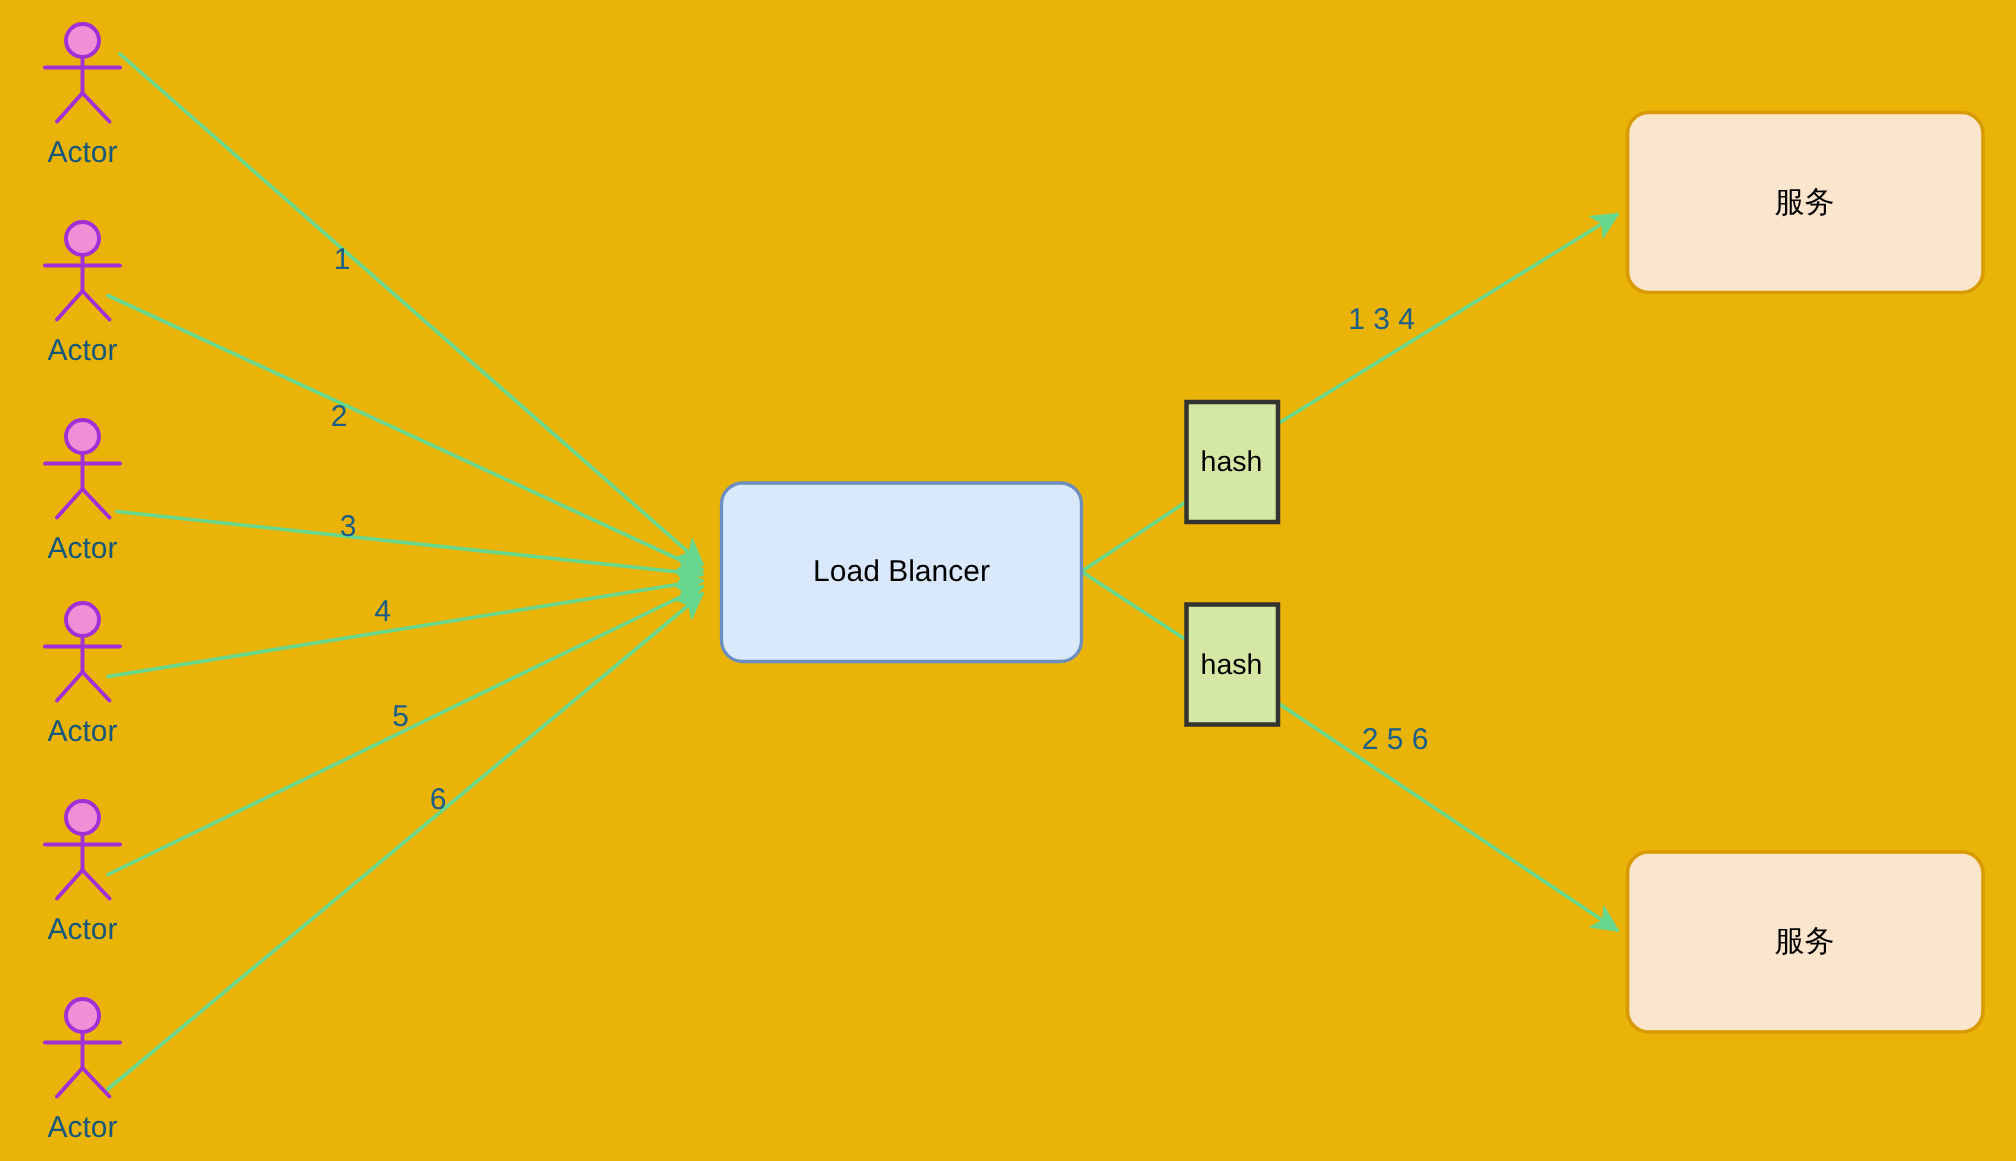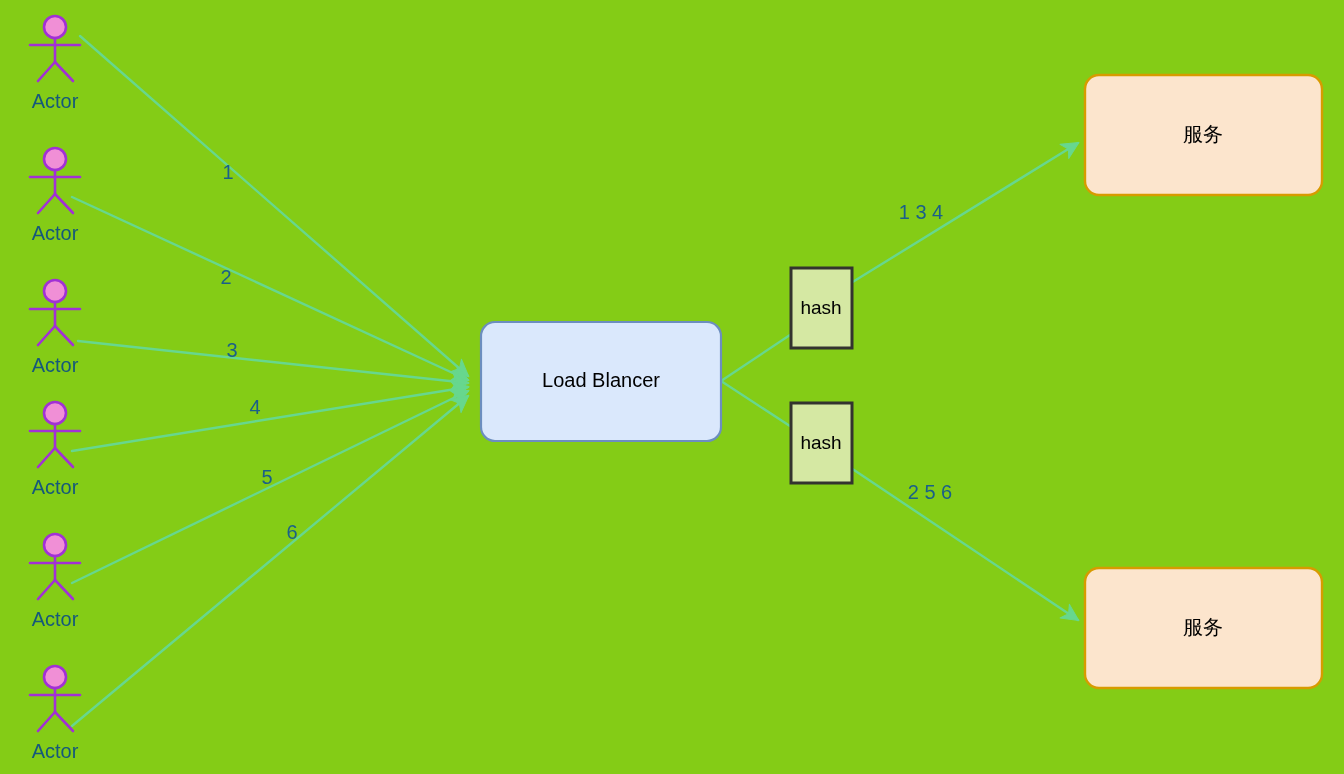--- a/index.html
+++ b/index.html
@@ -10,21 +10,21 @@
   body {
     width: 1344px;
     height: 774px;
     overflow: hidden;
     font-family: "Liberation Sans", sans-serif;
   }
   #canvas {
     position: relative;
     width: 1344px;
     height: 774px;
-    background: #84cc16;
+    background: #eab308;
   }
   svg.layer {
     position: absolute;
     top: 0;
     left: 0;
     width: 1344px;
     height: 774px;
   }
   .node-label {
     font-family: "Liberation Sans", sans-serif;

